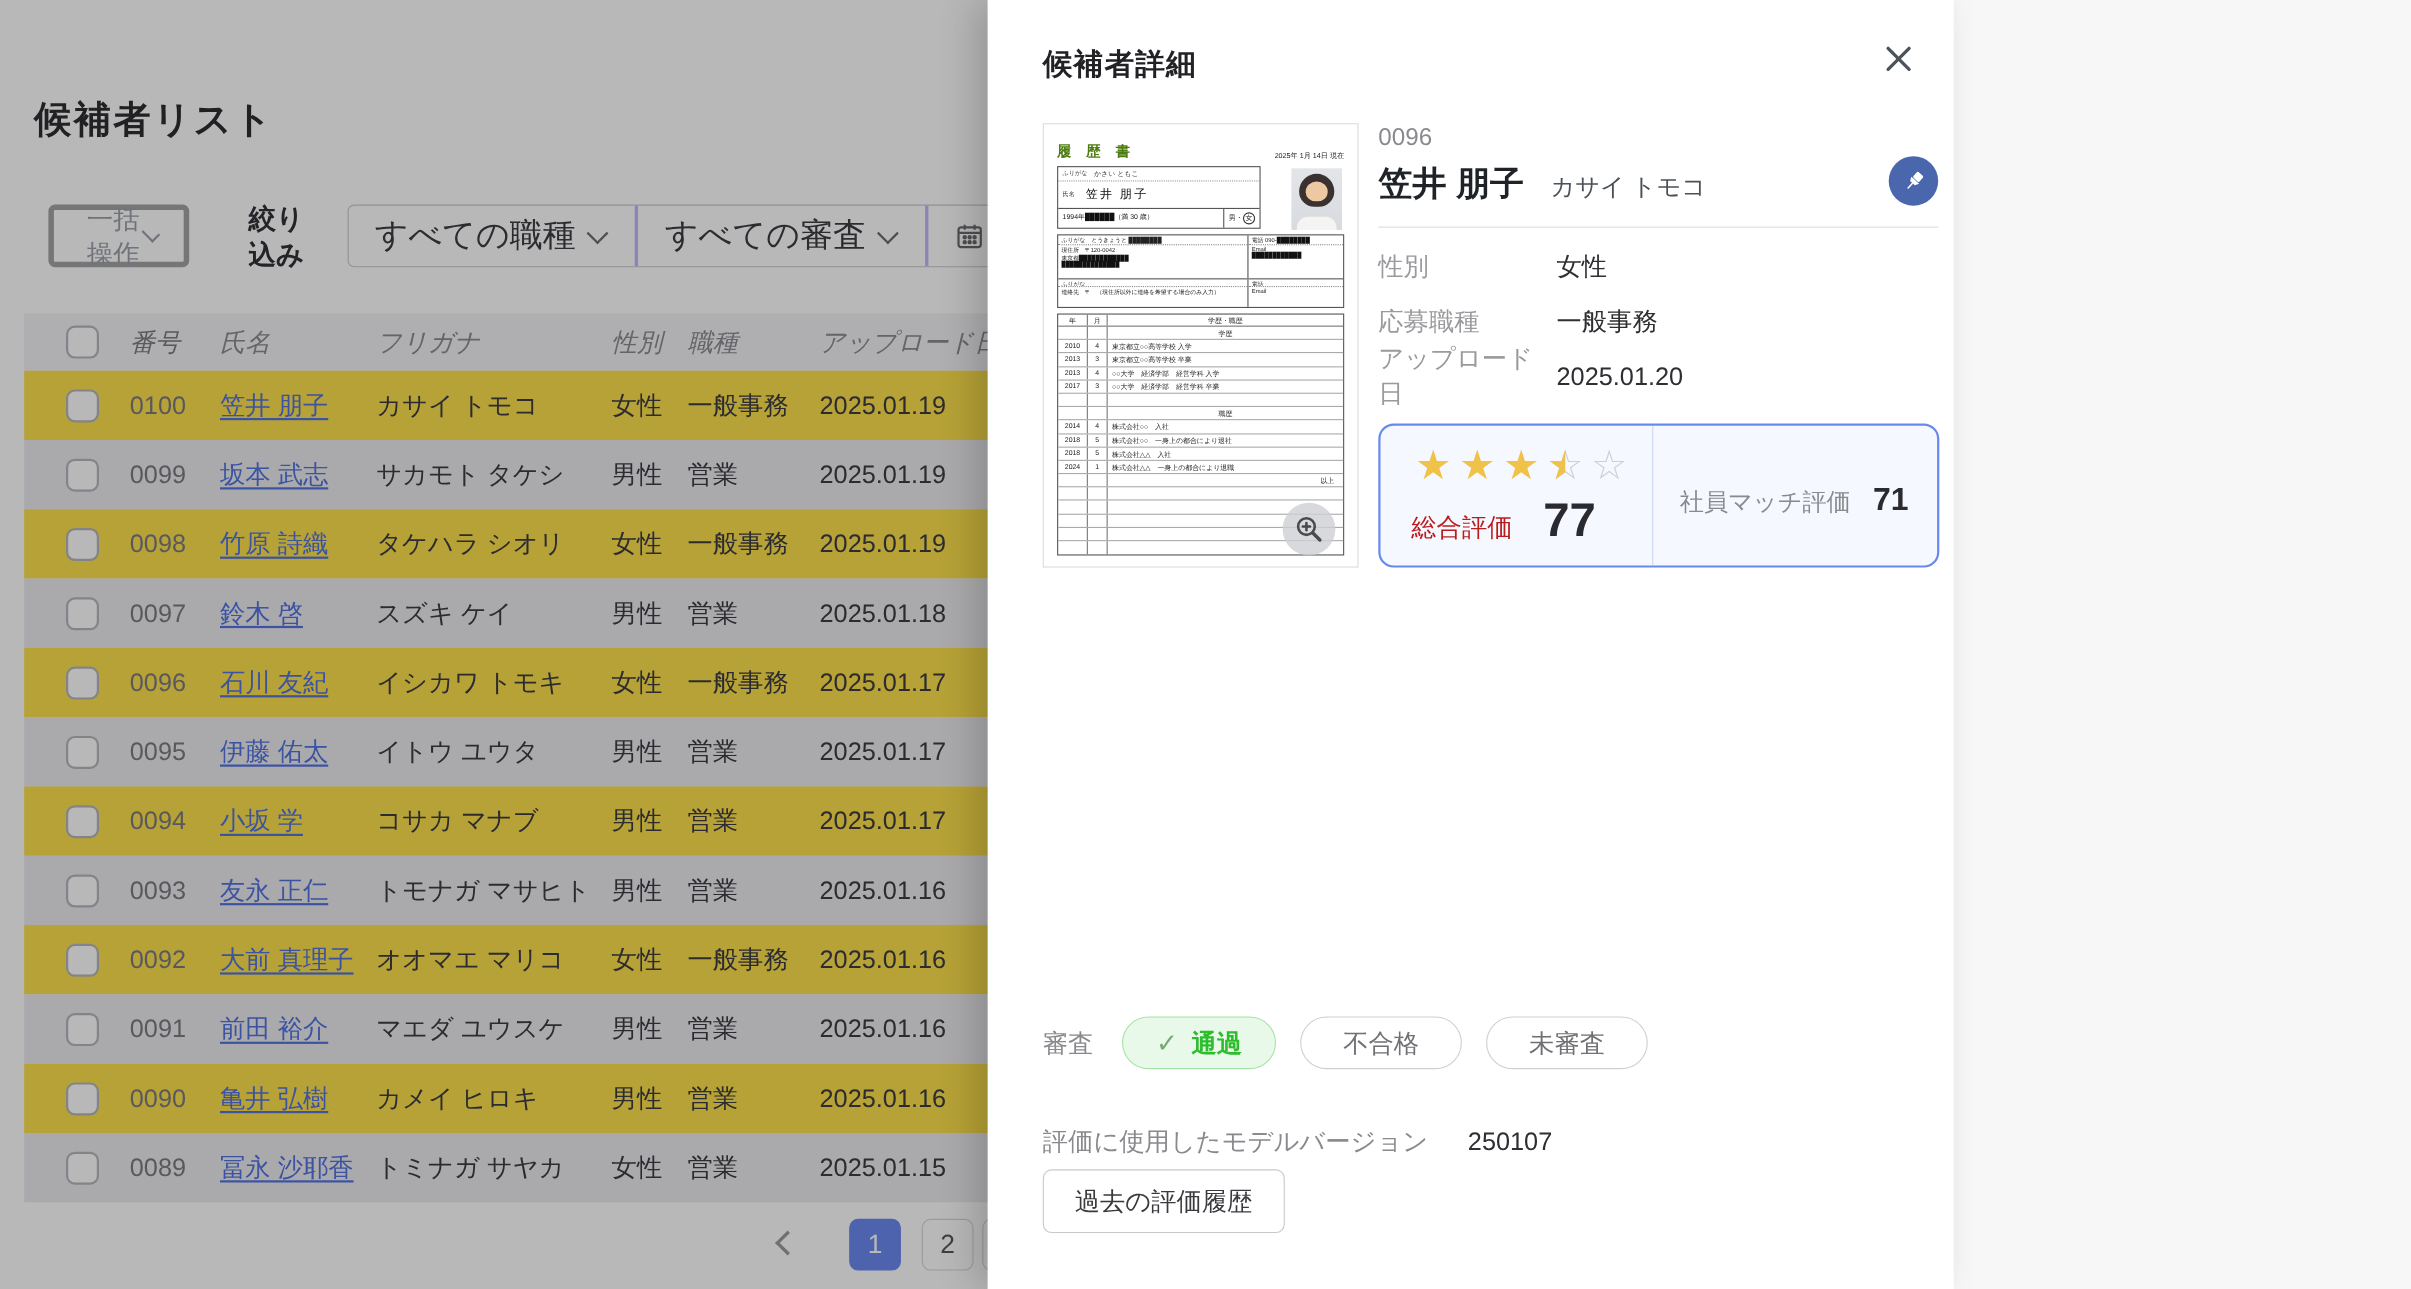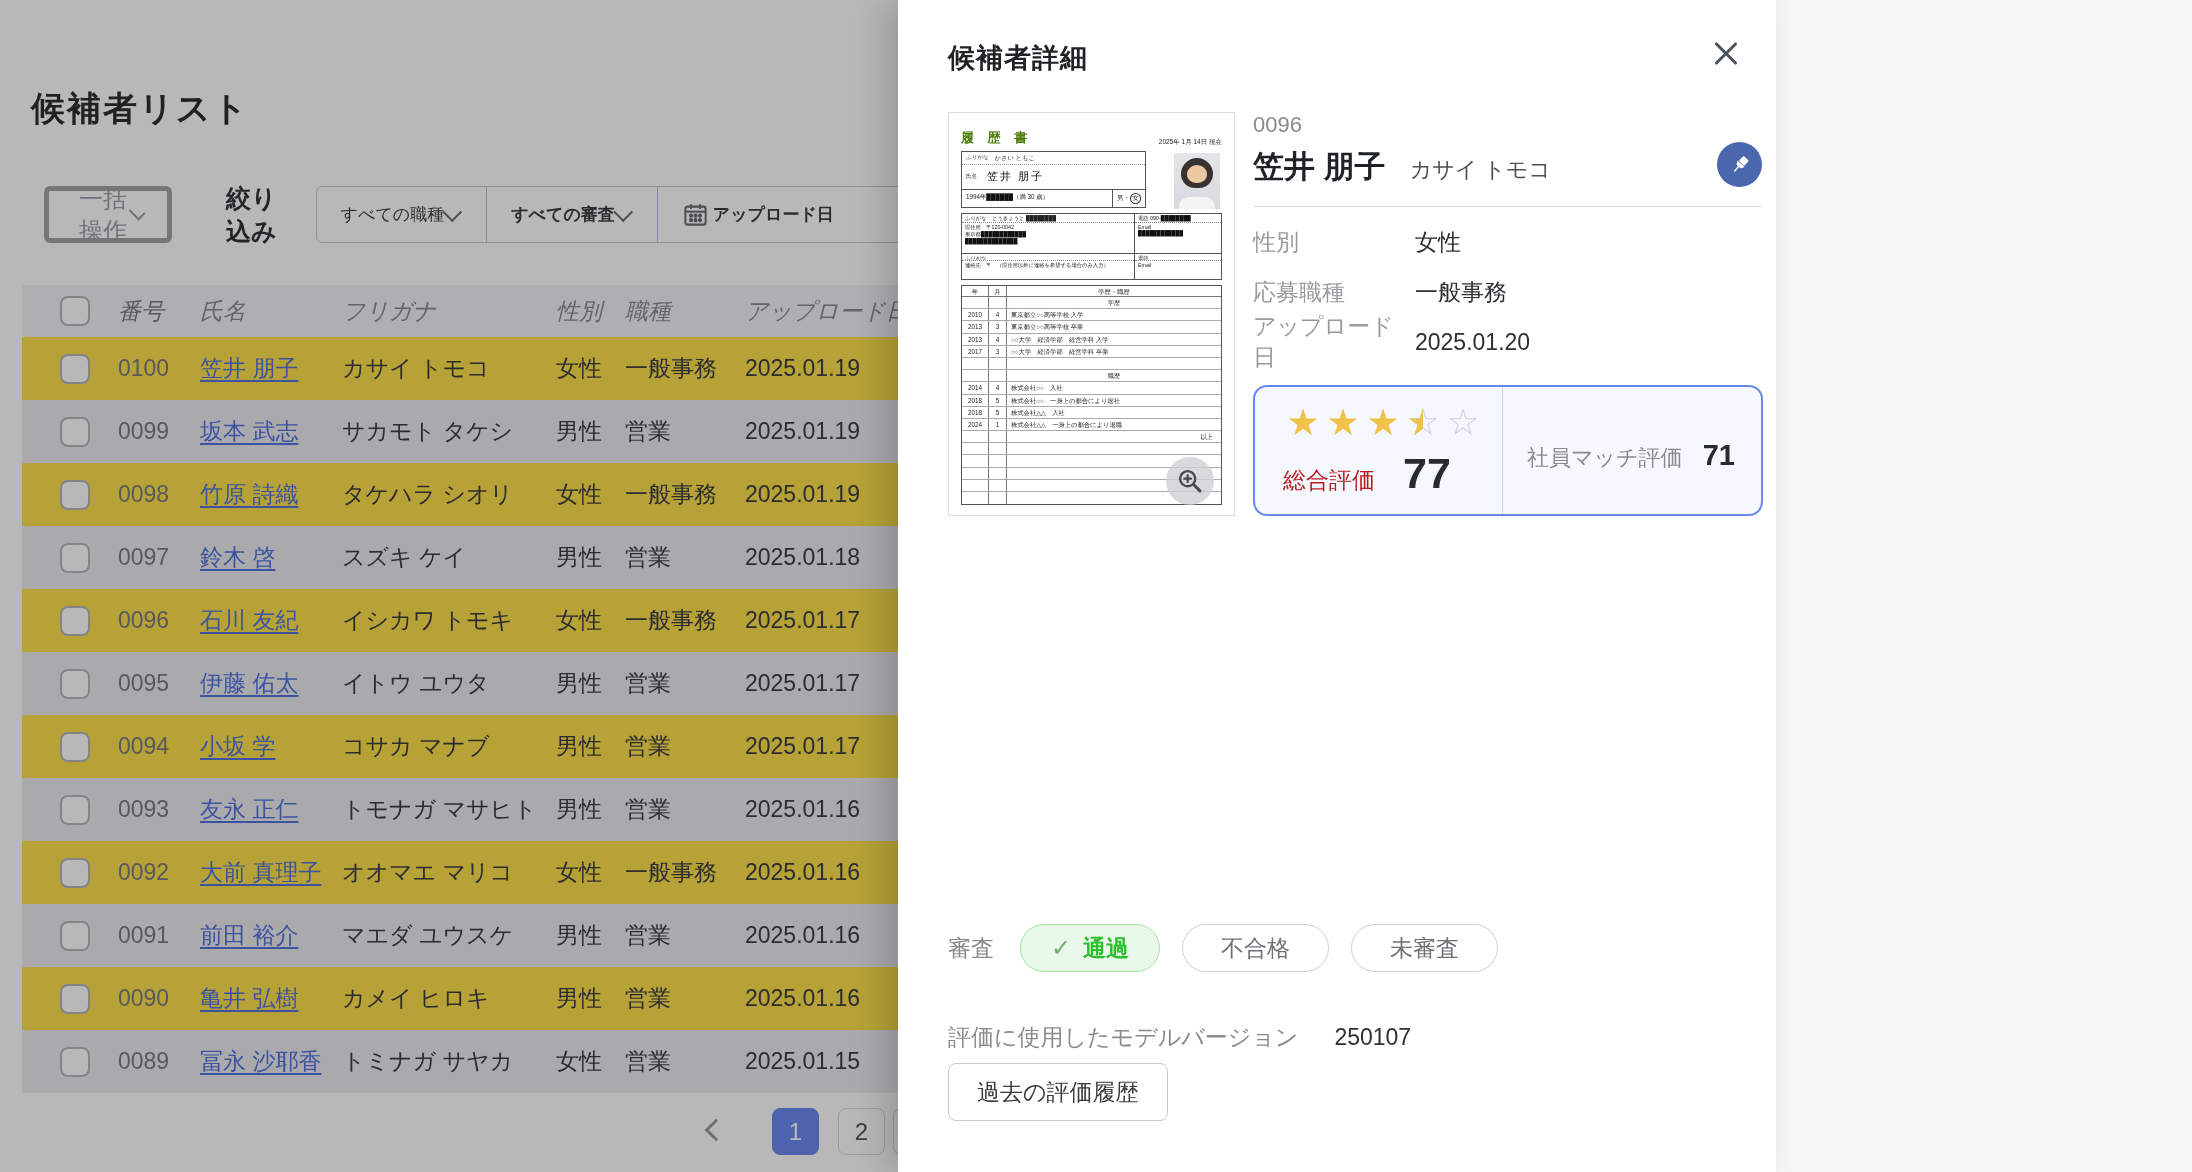--- a/index.html
+++ b/index.html
@@ -15,22 +15,22 @@
   .list-region { position:absolute; left:0; top:0; width:898px; height:1172px; background:#fff; overflow:hidden; }
   .page-title { position:absolute; left:31px; top:86px; font-size:34px; font-weight:bold; color:#2b2b2e; letter-spacing:2px; }
 
   .toolbar { position:absolute; left:44px; top:186px; height:57px; display:flex; align-items:center; }
   .bulk-btn { width:168px; height:57px; border:5px solid #a3a3a3; border-radius:6px; background:#fff;
     color:#9aa0a6; font-size:24px; display:flex; align-items:center; justify-content:space-between; padding:0 22px; cursor:pointer; }
   .caret { width:14px; height:14px; border-left:2.5px solid #9aa0a6; border-bottom:2.5px solid #9aa0a6; transform:rotate(-45deg) translateY(-4px); }
   .seg .caret { border-color:#6a6a6e; }
   .filter-label { margin-left:54px; font-size:25px; color:#2f2f33; font-weight:600; }
   .segmented { margin-left:24px; display:flex; height:57px; border:1px solid #c9c9cd; border-radius:6px; background:#fff; }
-  .seg { display:flex; align-items:center; gap:4px; padding:0 24px; font-size:17px; color:#3a3a3e; background:transparent; border:none; cursor:pointer; white-space:nowrap; }
-  .seg + .seg { border-left:1px solid #c4b5fd;font-weight:bold; }
+  .seg { display:flex; align-items:center; gap:16px; padding:0 24px; font-size:30px; color:#3a3a3e; background:transparent; border:none; cursor:pointer; white-space:nowrap; }
+  .seg + .seg { border-left:3px solid #c4b5fd; }
   .seg-date { width:300px; justify-content:flex-start; }
   .cal-icon { width:27px; height:27px; flex:0 0 auto; }
 
   
   .table { position:absolute; left:22px; top:285px; width:1038px; }
   .thead-row, .trow { display:flex; align-items:center; }
   .thead-row { height:52px; background:#f2f2f4; color:#8a8a8e; font-size:23px;font-style:italic; }
   .trow { height:63px; background:#fde047; font-size:23px; color:#3a3a3e; }
   .trow.alt { background:#ececef; }
   .c-check { width:96px; padding-left:38px; display:flex; align-items:center; }

